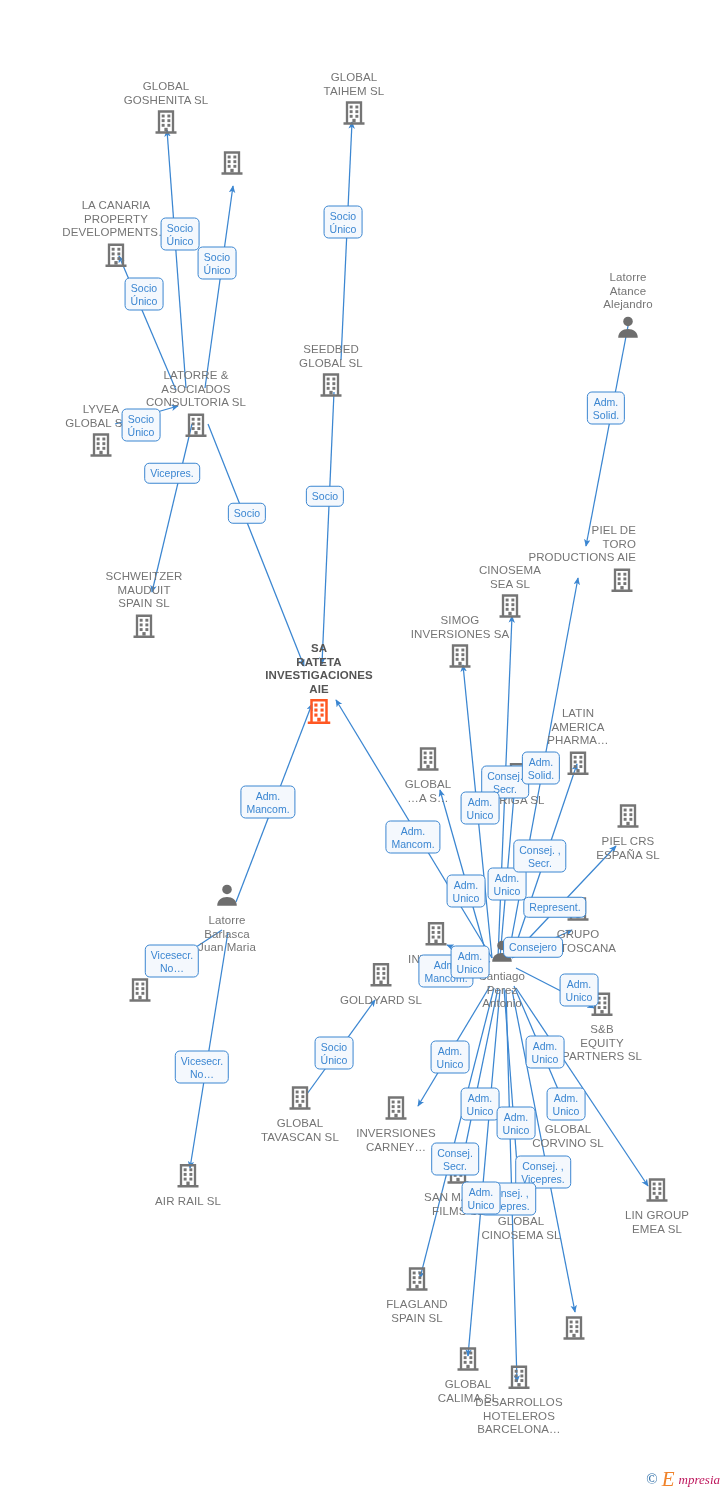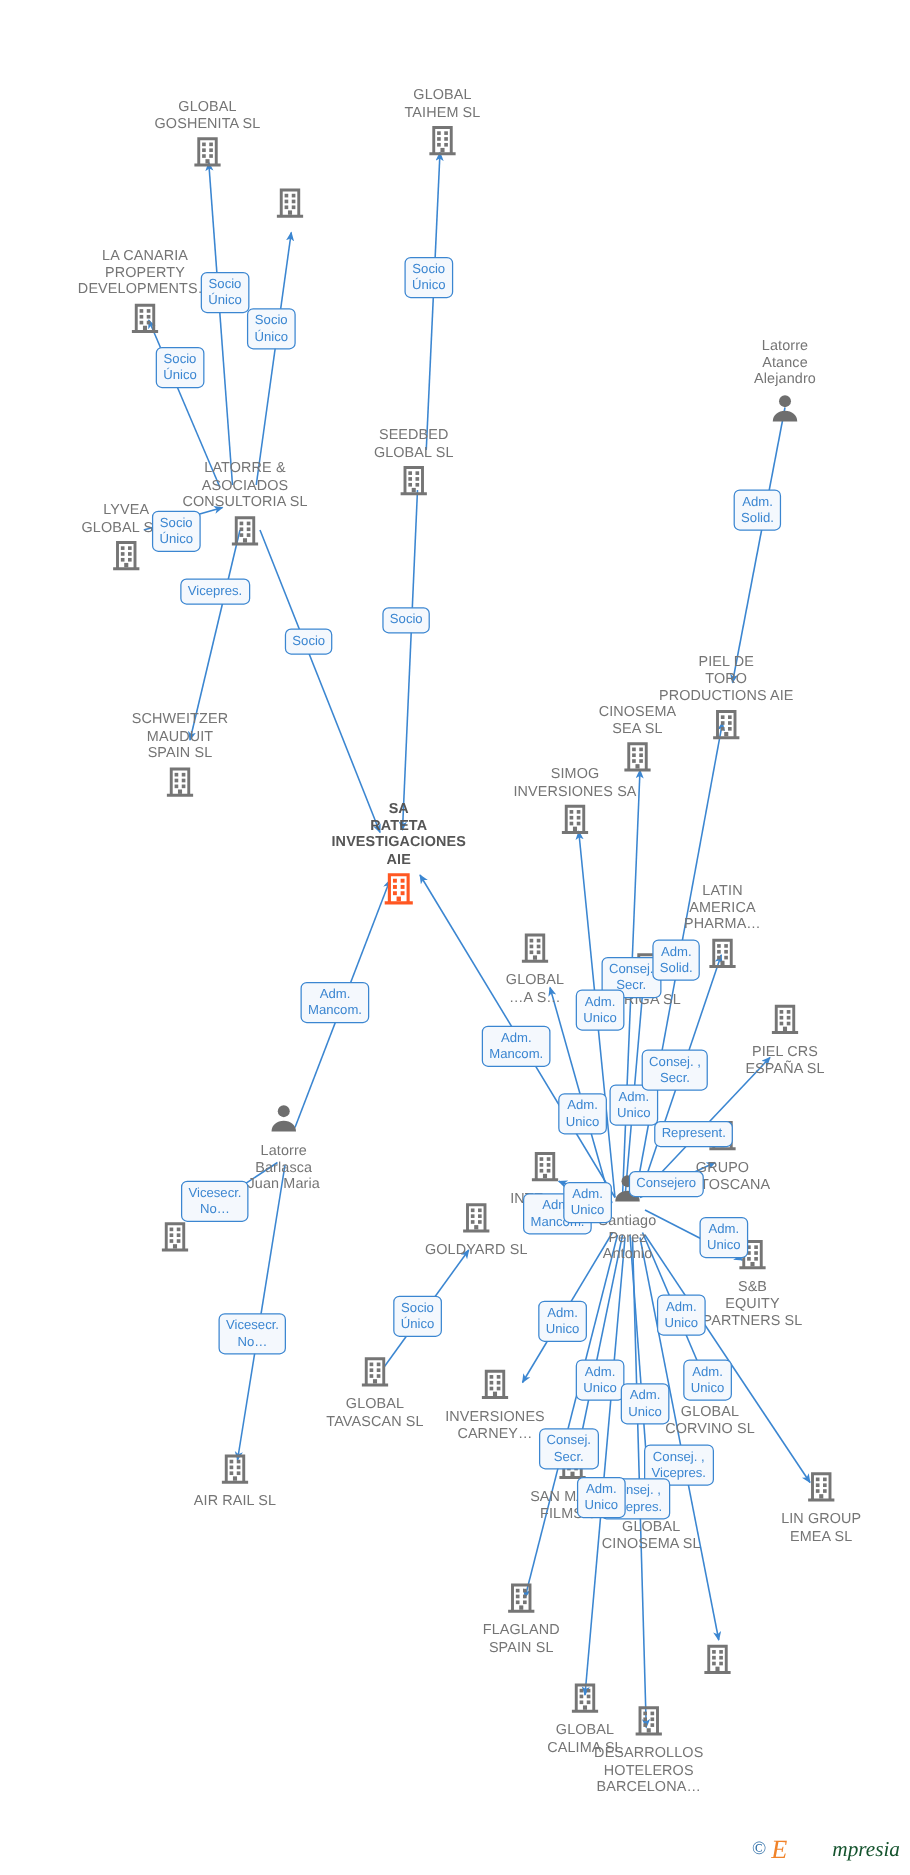--- a/index.html
+++ b/index.html
@@ -14,21 +14,21 @@
   .node.above .lbl{margin-bottom:1px;}
   .node.below .lbl{margin-top:1px;}
   .rel{position:absolute;transform:translate(-50%,-50%);
        background:#f4f8fd;border:1px solid #3b86d1;border-radius:5px;
        color:#3b86d1;font-size:10.5px;line-height:12.5px;text-align:center;
        padding:3px 5px;white-space:pre-line;box-sizing:border-box;}
   .wm{position:absolute;right:8px;bottom:8px;display:flex;align-items:center;gap:4px;
       font-size:17px;color:#2f6fa8;font-family:"Liberation Serif", serif;font-style:italic;}
   .wm .c{font-size:15px;color:#2f6fa8;font-style:normal;}
   .wm .e{color:#f0832a;font-size:21px;}
-  .wm .rest{color:#14532d;font-size:17px;margin-left:32px;}
+  .wm .rest{color:#be185d;font-size:13px;}
 </style>
 </head>
 <body>
 
 <div id="stage">
 
   <svg id="edges" viewBox="0 0 728 1500">
     <defs>
       <marker id="ah" markerWidth="7" markerHeight="7" refX="5.4" refY="2.6" orient="auto">
         <path d="M0,0 L6,2.6 L0,5.2 L1.6,2.6 z" fill="#3b86d1"></path>
@@ -218,21 +218,21 @@
             <path fill="#757575" d="M5 2h14v18h2v2H3v-2h2V2zm2 2v16h10V4H7z"></path>
             <rect x="8.3" y="5.6" width="2.5" height="2.5" fill="#757575"></rect>
             <rect x="13.2" y="5.6" width="2.5" height="2.5" fill="#757575"></rect>
             <rect x="8.3" y="9.6" width="2.5" height="2.5" fill="#757575"></rect>
             <rect x="13.2" y="9.6" width="2.5" height="2.5" fill="#757575"></rect>
             <rect x="8.3" y="13.6" width="2.5" height="2.5" fill="#757575"></rect>
             <rect x="13.2" y="13.6" width="2.5" height="2.5" fill="#757575"></rect>
             <rect x="10.6" y="17" width="2.8" height="3" fill="#757575"></rect>
           </svg></span>
       </div>
-      <div class="node company above" style="left: 581px; top: 561px;">
+      <div class="node company above" style="left: 581px; top: 561px; text-align: right;">
         <span class="lbl">PIEL DE
 TORO
 PRODUCTIONS AIE</span>
         <span class="icon"><svg width="28" height="28" viewBox="0 0 24 24" aria-hidden="true">
             <path fill="#757575" d="M5 2h14v18h2v2H3v-2h2V2zm2 2v16h10V4H7z"></path>
             <rect x="8.3" y="5.6" width="2.5" height="2.5" fill="#757575"></rect>
             <rect x="13.2" y="5.6" width="2.5" height="2.5" fill="#757575"></rect>
             <rect x="8.3" y="9.6" width="2.5" height="2.5" fill="#757575"></rect>
             <rect x="13.2" y="9.6" width="2.5" height="2.5" fill="#757575"></rect>
             <rect x="8.3" y="13.6" width="2.5" height="2.5" fill="#757575"></rect>

